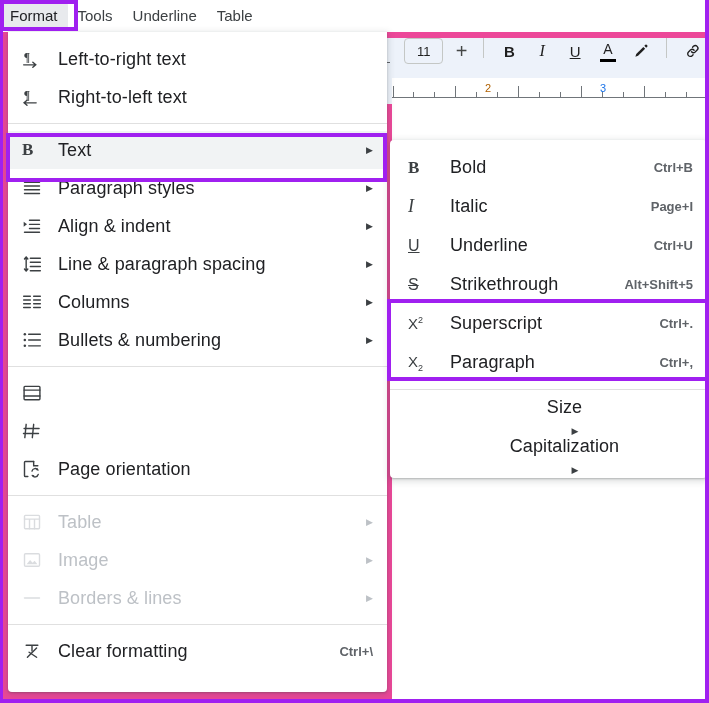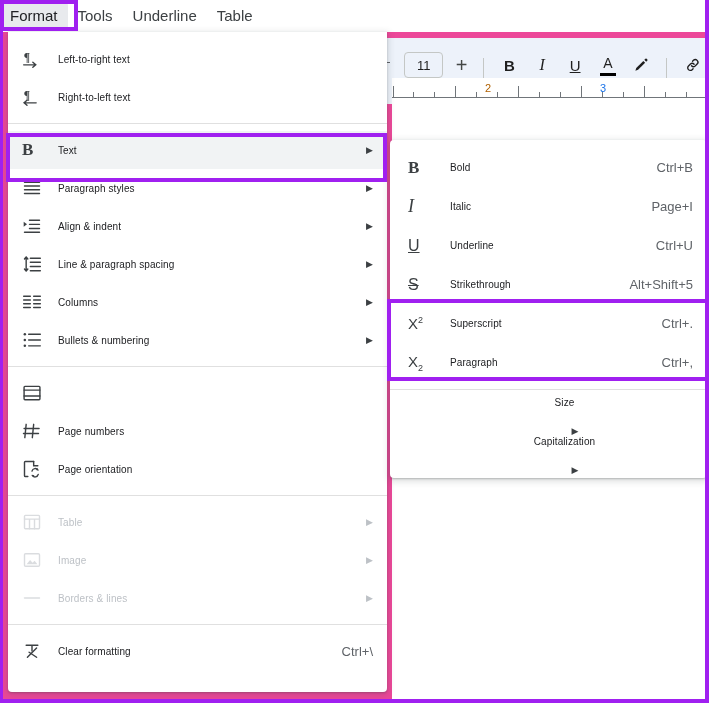--- a/index.html
+++ b/index.html
@@ -31,21 +31,21 @@
     font-size: 15px; color: #3c4043; padding: 3px 10px;
     line-height: 22px; white-space: nowrap; border-radius: 4px;
   }
   .menu-btn.active {
     background: #e8eaed; color: #202124;
   }
 
   .toolbar-strip {
     position: absolute; left: 392px; top: 38px; width: 317px; height: 40px;
     background: #edf2fa;
-    display: flex; align-items: flex-end;
+    display: flex; align-items: flex-start;
     border-radius: 0;
   }
   .fontsize-box {
     width: 41px; height: 26px; border: 1px solid #c4c7c5; border-radius: 4px;
     display: flex; align-items: center; justify-content: center;
     font-size: 13px; color: #1f1f1f; background: #edf2fa;
     margin-left: 12px;
   }
   .plus-btn {
     width: 26px; height: 26px; display: flex; align-items: center; justify-content: center;
@@ -122,25 +122,25 @@
   .mi.selected { background: #f1f3f4; }
   .mi.disabled .mi-label, .mi.disabled .mi-arrow { color: #bdc1c6; }
   .mi.disabled .mi-icon { color: #bdc1c6; opacity: .55; }
 
   .mi-icon {
     width: 26px; min-width: 26px; height: 22px;
     display: flex; align-items: center; justify-content: flex-start;
     color: #3c4043; font-size: 15px; margin-right: 10px;
   }
   .mi-label {
-    flex: 1; font-size: 10px; color: #202124; white-space: nowrap;
+    flex: 1; font-size: 18px; color: #202124; white-space: nowrap;
     letter-spacing: .1px;
   }
   .mi-accel {
-    font-size: 13px; color: #5f6368; font-weight: normal; margin-left: 16px;
+    font-size: 13px; color: #5f6368; font-weight: bold; margin-left: 16px;
     white-space: nowrap;
   }
   .mi-arrow {
     width: 14px; text-align: right; color: #3c4043; font-size: 9px; margin-left: 14px;
   }
   .mi-sep {
     height: 1px; background: #e0e0e0; margin: 7px 0; width: 100%;
   }
   
   #text-submenu .mi { padding-left: 18px; height: 39px; }
@@ -342,21 +342,20 @@
         <path d="M2.5 8.5h19M2.5 15.5h19" stroke="currentColor" fill="none" stroke-width="1.7" stroke-linecap="round"></path>
           </svg>
         </span>
       </div>
       <div class="mi">
         <span class="mi-icon">
           <svg class="gi" width="20" height="20" viewBox="0 0 24 24">
         <path d="M5 4l-1.6 16M14 4l-1.6 16M2.5 9h18M1.8 15h18" stroke="currentColor" fill="none" stroke-width="1.7" stroke-linecap="round"></path>
           </svg>
         </span>
-        <span class="mi-label">Page numbers</span>
       </div>
       <div class="mi">
         <span class="mi-icon">
           <svg class="gi" width="20" height="20" viewBox="0 0 24 24">
         <path d="M14 3H4a1 1 0 00-1 1v16a1 1 0 001 1h3" stroke="currentColor" fill="none" stroke-width="1.7" stroke-linecap="round"></path>
         <path d="M14 3v5h5" stroke="currentColor" fill="none" stroke-width="1.7" stroke-linecap="round"></path>
         <path d="M12 14.5a4 4 0 017.2-1.2M19.5 18.5a4 4 0 01-7.2 1.2" stroke="currentColor" fill="none" stroke-width="1.7" stroke-linecap="round"></path>
         <path d="M18.2 10.4l1.3 2.6-2.8.4M13.4 22.2l-1.3-2.6 2.8-.4" fill="currentColor" stroke="none"></path>
           </svg>
         </span>

